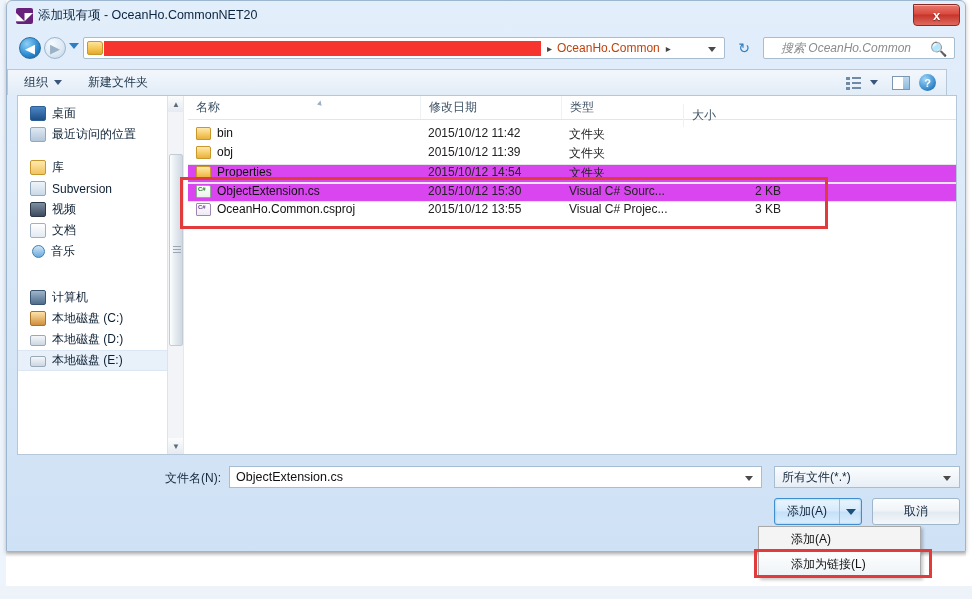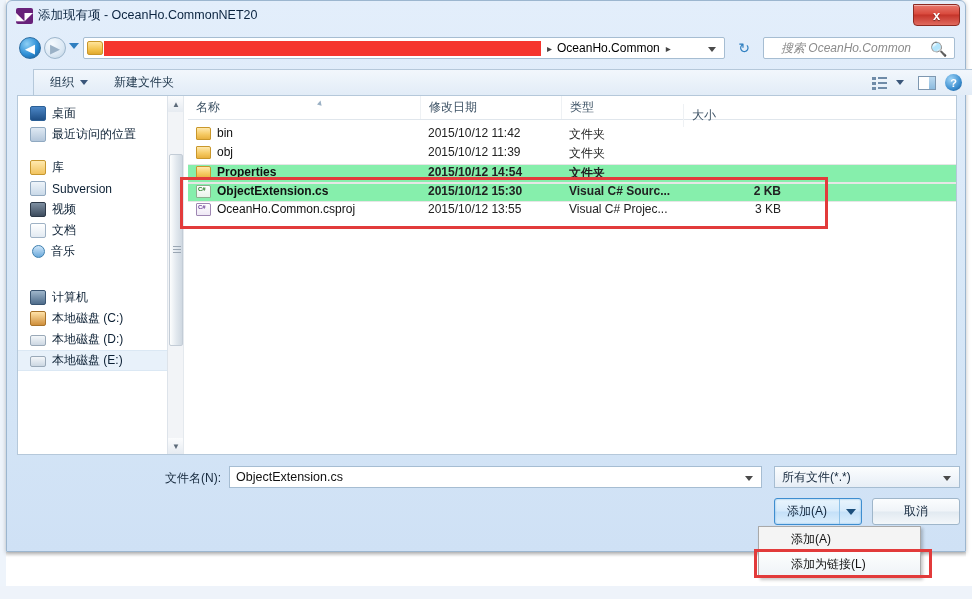--- a/index.html
+++ b/index.html
@@ -105,21 +105,21 @@
   #addr-redacted {
     flex: 0 0 auto;
     width: 437px; height: 15px; margin-left: 1px;
     background: #f5352e;
   }
   .addr-sep {
     flex: 0 0 auto; margin: 0 5px 0 6px;
     color: #444; font-size: 10px;
   }
   #addr-crumb {
-    flex: 0 0 auto; font-size: 12px; color: #000000; white-space: nowrap;
+    flex: 0 0 auto; font-size: 12px; color: #c2410c; white-space: nowrap;
   }
   #addr-caret {
     position: absolute; right: 8px; top: 9px;
     width: 0; height: 0;
     border-left: 4px solid transparent; border-right: 4px solid transparent;
     border-top: 5px solid #4a4a4a;
   }
   #refresh-btn {
     position: absolute; left: 724px; top: 7px; width: 26px; height: 22px;
     display: flex; align-items: center; justify-content: center;
@@ -133,21 +133,21 @@
   #search-placeholder {
     margin-left: 17px; font-style: italic; color: #8b8b8b; font-size: 12px;
     white-space: nowrap;
   }
   #search-icon {
     position: absolute; right: 6px; top: 3px; font-size: 14px; color: #2f7fc0;
   }
 
   
   #commandbar {
-    position: absolute; left: 26px; top: 68px; width: 940px; height: 26px;
+    position: absolute; left: 0; top: 68px; width: 940px; height: 26px;
     background: linear-gradient(to bottom, #f2f7fc 0%, #e2ecf7 100%);
     border: 1px solid #b5c8da; border-bottom: none;
     display: flex; align-items: center;
   }
   .cmd-item {
     font-size: 12px; color: #1b3349; padding: 0 8px; white-space: nowrap;
     display: flex; align-items: center; height: 100%;
   }
   #cmd-organize { margin-left: 8px; }
   .cmd-caret {
@@ -261,21 +261,21 @@
   #col-size { width: 110px; margin-top: 16px; }
   #sortmark {
     position: absolute; left: 128px; top: 2px;
     font-size: 8px; color: #9ab0c4; transform: rotate(15deg);
   }
 
   .row {
     height: 19px; display: flex; align-items: flex-start; font-size: 12px;
     color: #111; white-space: nowrap;
   }
-  .row.sel { background: #86efac; border-top: 1px solid #e6e6e6; border-bottom: 1px solid #e6e6e6; font-weight: bold; }
+  .row.sel { background: #d946ef; border-top: 1px solid #e6e6e6; border-bottom: 1px solid #e6e6e6; }
   .cell-name { width: 232px; display: flex; align-items: center; padding-left: 8px; }
   .cell-date { width: 141px; padding-left: 8px; color: #222; }
   .cell-type { width: 122px; padding-left: 8px; color: #222; }
   .cell-size { width: 110px; padding-right: 12px; text-align: right; color: #222; }
   .fico { width: 15px; height: 13px; margin-right: 6px; flex: 0 0 auto; border-radius: 1px 2px 1px 1px; }
   .fico-folder { background: linear-gradient(to bottom,#ffe9ae 0%,#f6cb66 55%,#e8b13e 100%); border: 1px solid #c9972b; }
   .fico-cs { background: linear-gradient(to bottom,#ffffff 0%,#eaf3ea 100%); border: 1px solid #8fae8f; position: relative; }
   .fico-cs::after { content:'C#'; position:absolute; left:1px; top:0px; font-size:6px; color:#1f7a1f; font-weight:bold; }
   .fico-proj { background: linear-gradient(to bottom,#ffffff 0%,#efe8f5 100%); border: 1px solid #9e86b2; position: relative; }
   .fico-proj::after { content:'C#'; position:absolute; left:1px; top:0px; font-size:6px; color:#6b3f97; font-weight:bold; }

